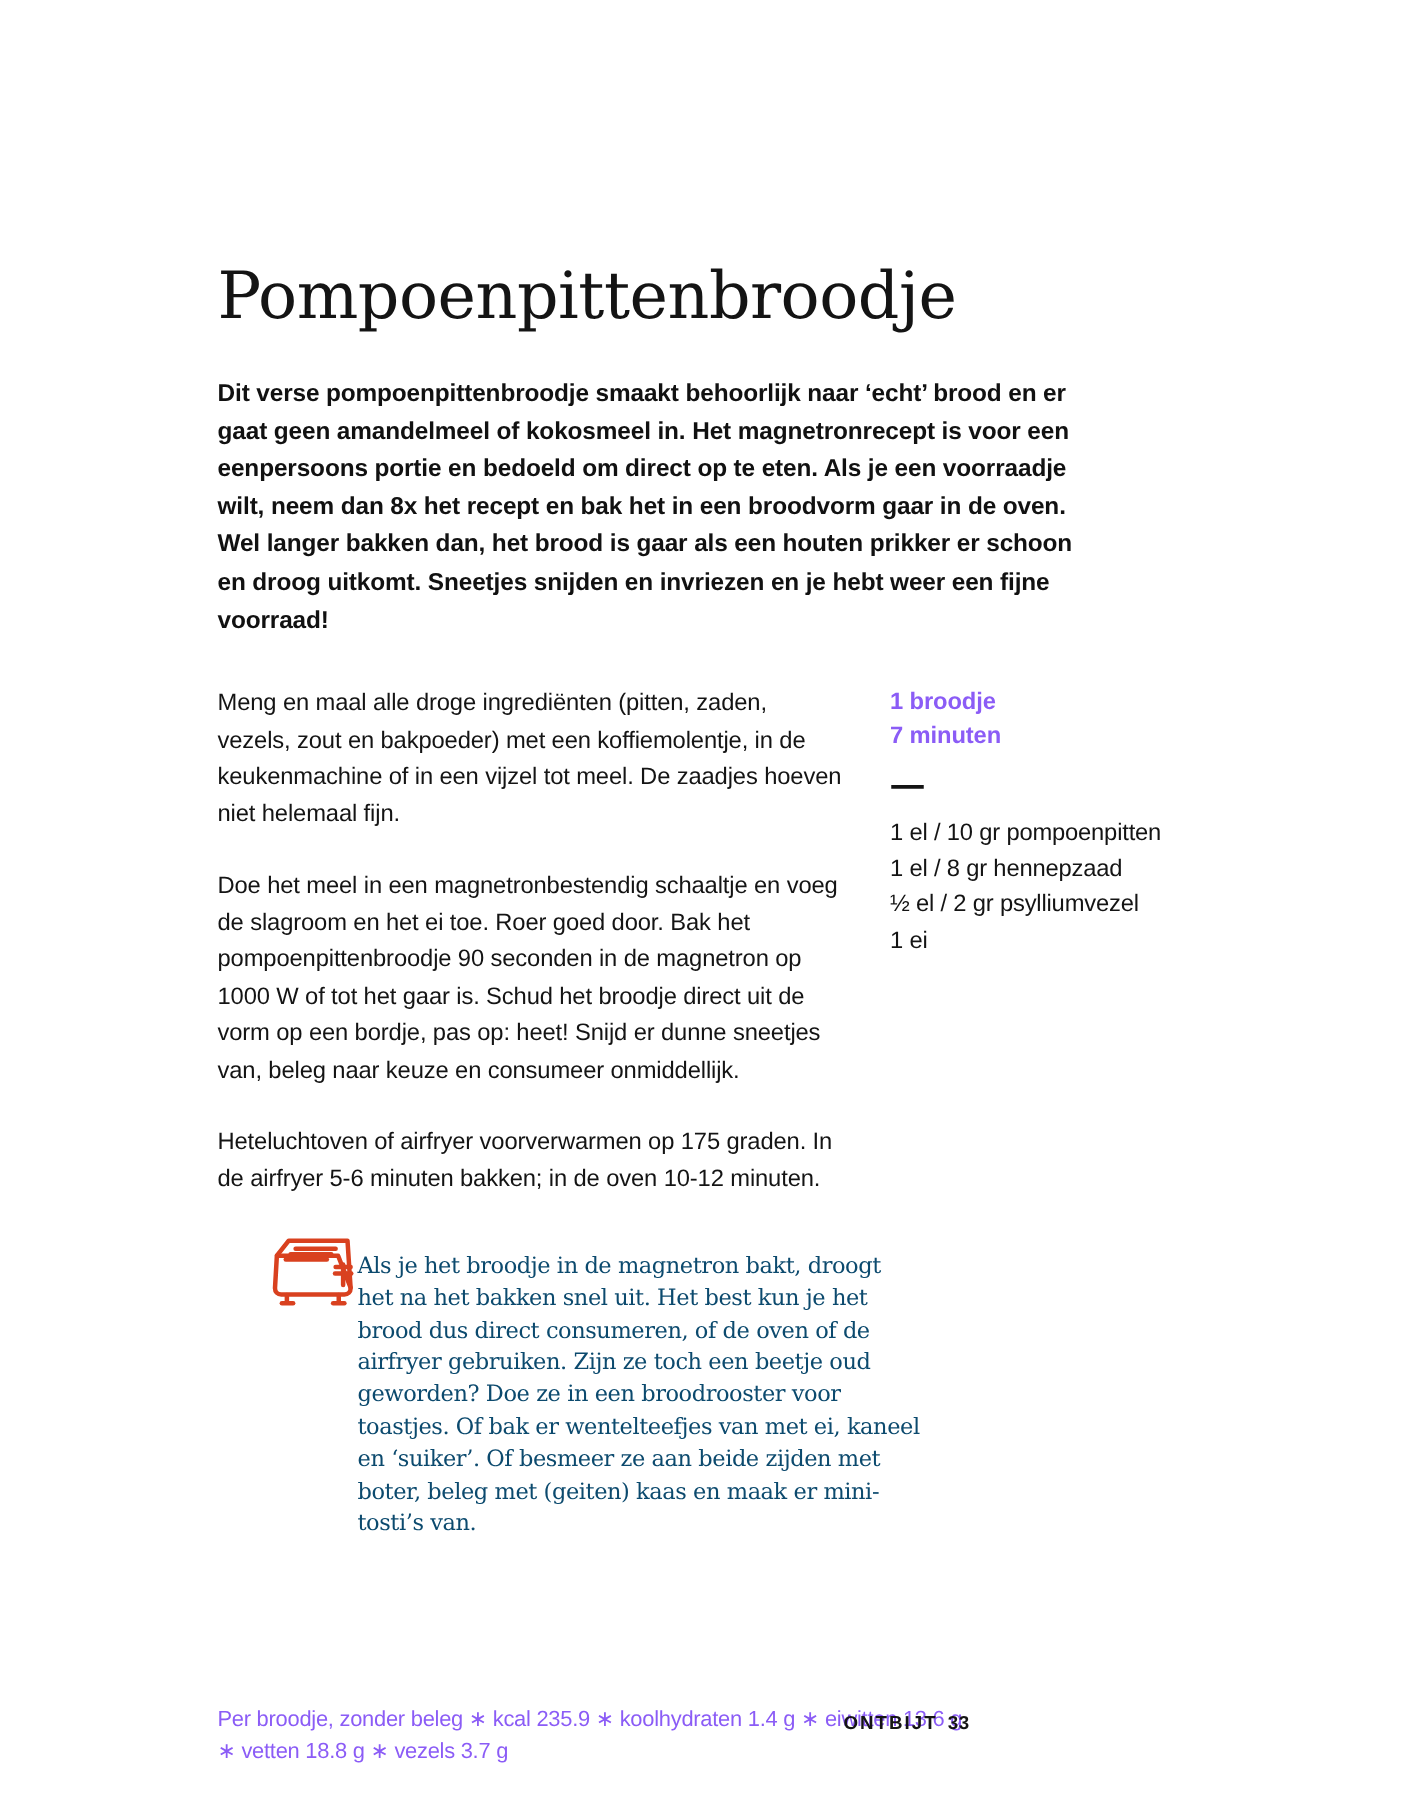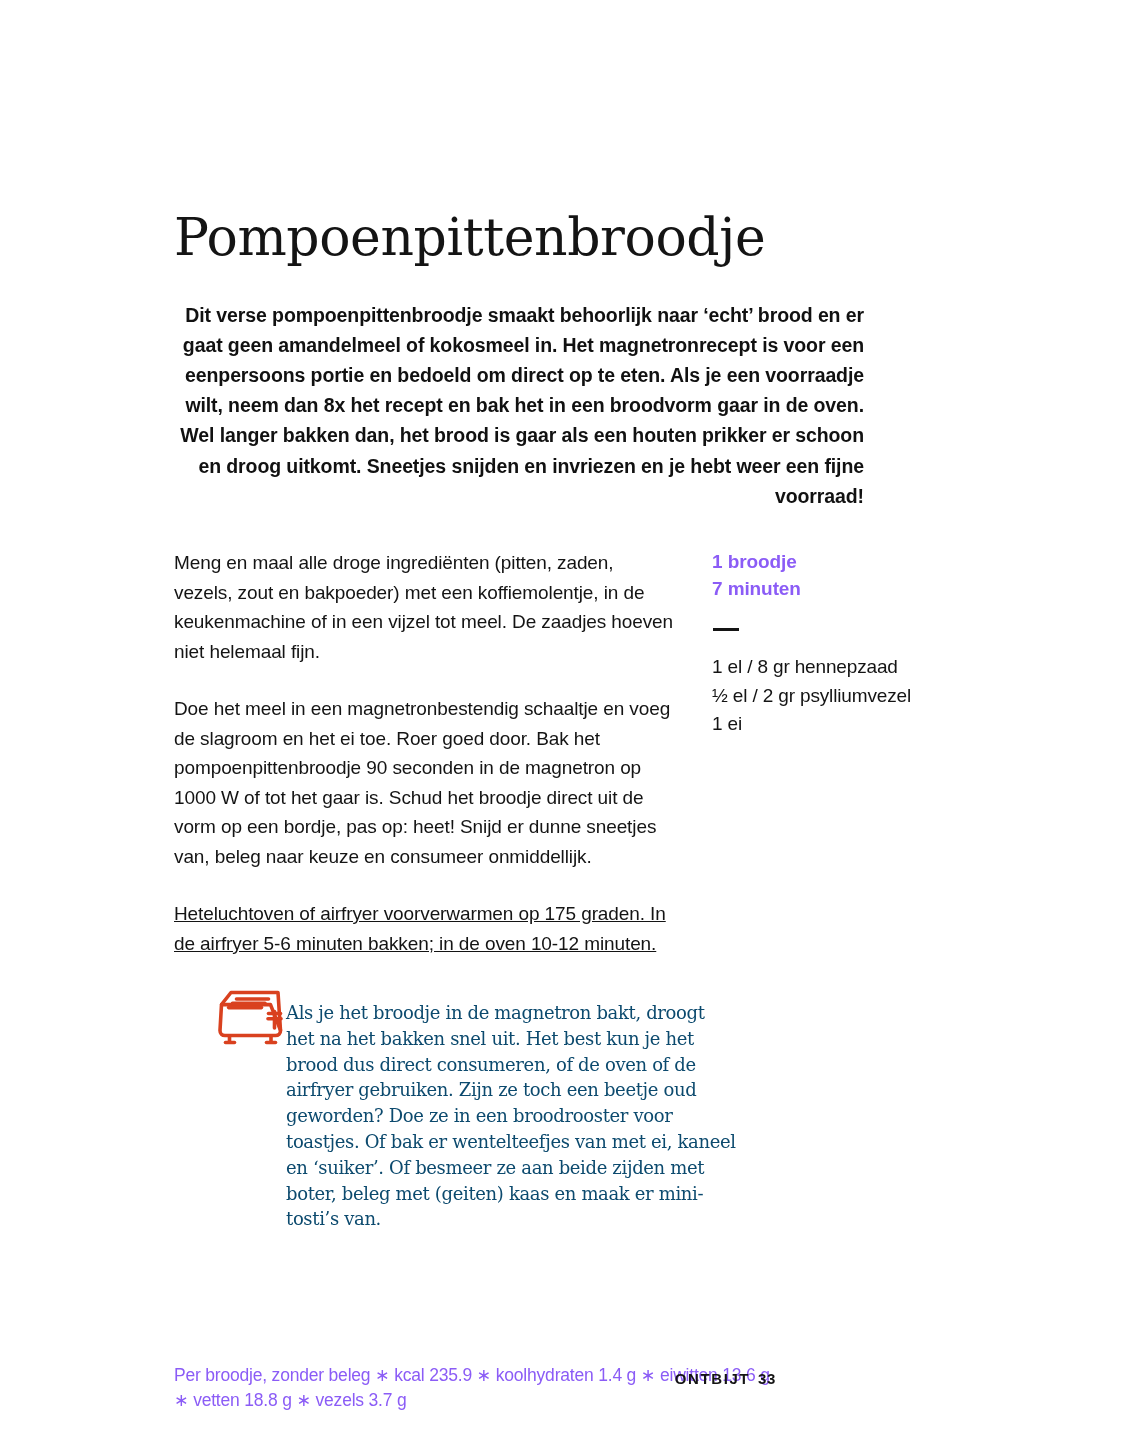--- a/index.html
+++ b/index.html
@@ -44,39 +44,38 @@
   .intro {
     position: absolute;
     left: 174px;
     top: 280px;
     width: 690px;
     font-size: 19.5px;
     font-weight: bold;
     line-height: 30.2px;
     letter-spacing: -0.1px;
     color: #111111;
-    text-align: right;
   }
 
   
   .col-left {
     position: absolute;
     left: 174px;
     top: 548px;
     width: 500px;
   }
   .step {
     font-size: 19px;
     font-weight: 400;
     line-height: 29.5px;
     letter-spacing: -0.1px;
     color: #141414;
     margin: 0 0 28px 0;
   }
-  .step:last-child { margin-bottom: 15px; text-decoration: underline; }
+  .step:last-child { margin-bottom: 15px; }
 
   .col-right {
     position: absolute;
     left: 712px;
     top: 548px;
     width: 300px;
   }
   .yield-line {
     font-size: 19px;
     font-weight: bold;
@@ -165,20 +164,21 @@
   <div class="col-left">
     <p class="step">Meng en maal alle droge ingrediënten (pitten, zaden, vezels, zout en bakpoeder) met een koffiemolentje, in de keukenmachine of in een vijzel tot meel. De zaadjes hoeven niet helemaal fijn.</p>
     <p class="step">Doe het meel in een magnetronbestendig schaaltje en voeg de slagroom en het ei toe. Roer goed door. Bak het pompoenpittenbroodje 90 seconden in de magnetron op 1000 W of tot het gaar is. Schud het broodje direct uit de vorm op een bordje, pas op: heet! Snijd er dunne sneetjes van, beleg naar keuze en consumeer onmiddellijk.</p>
     <p class="step">Heteluchtoven of airfryer voorverwarmen op 175 graden. In de airfryer 5-6 minuten bakken; in de oven 10-12 minuten.</p>
   </div>
 
   <div class="col-right">
     <div class="yield-line">1 broodje</div>
     <div class="yield-line">7 minuten</div>
     <div class="rule-dash"></div>
+    <div class="ingredient">1 el / 10 gr pompoenpitten</div>
     <div class="ingredient">1 el / 8 gr hennepzaad</div>
     <div class="ingredient">½ el / 2 gr psylliumvezel</div>
     <div class="ingredient">1 ei</div>
   </div>
 
   <div class="tip-block">
     <span class="toaster-icon">
       <svg viewBox="0 0 74 62" width="74" height="62" aria-hidden="true">
         <g fill="none" stroke="#d9411f" stroke-width="3.6" stroke-linejoin="round" stroke-linecap="round">
           <path d="M9.5 20.5 L19 8.5 L66 8.5 L68.5 46.5 C68.5 49.5 66.5 51.5 63.5 51.5 L13 51.5 C10 51.5 8 49.5 8 46.5 Z"></path>

